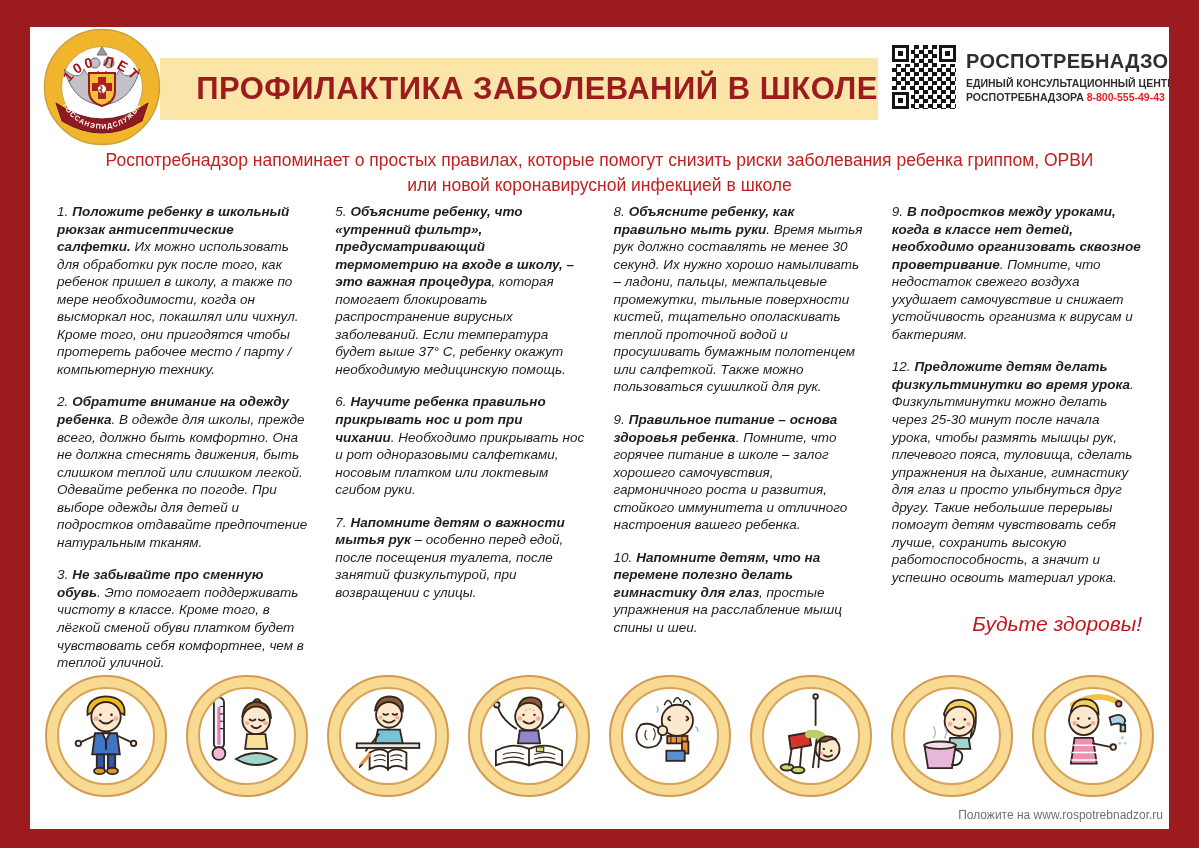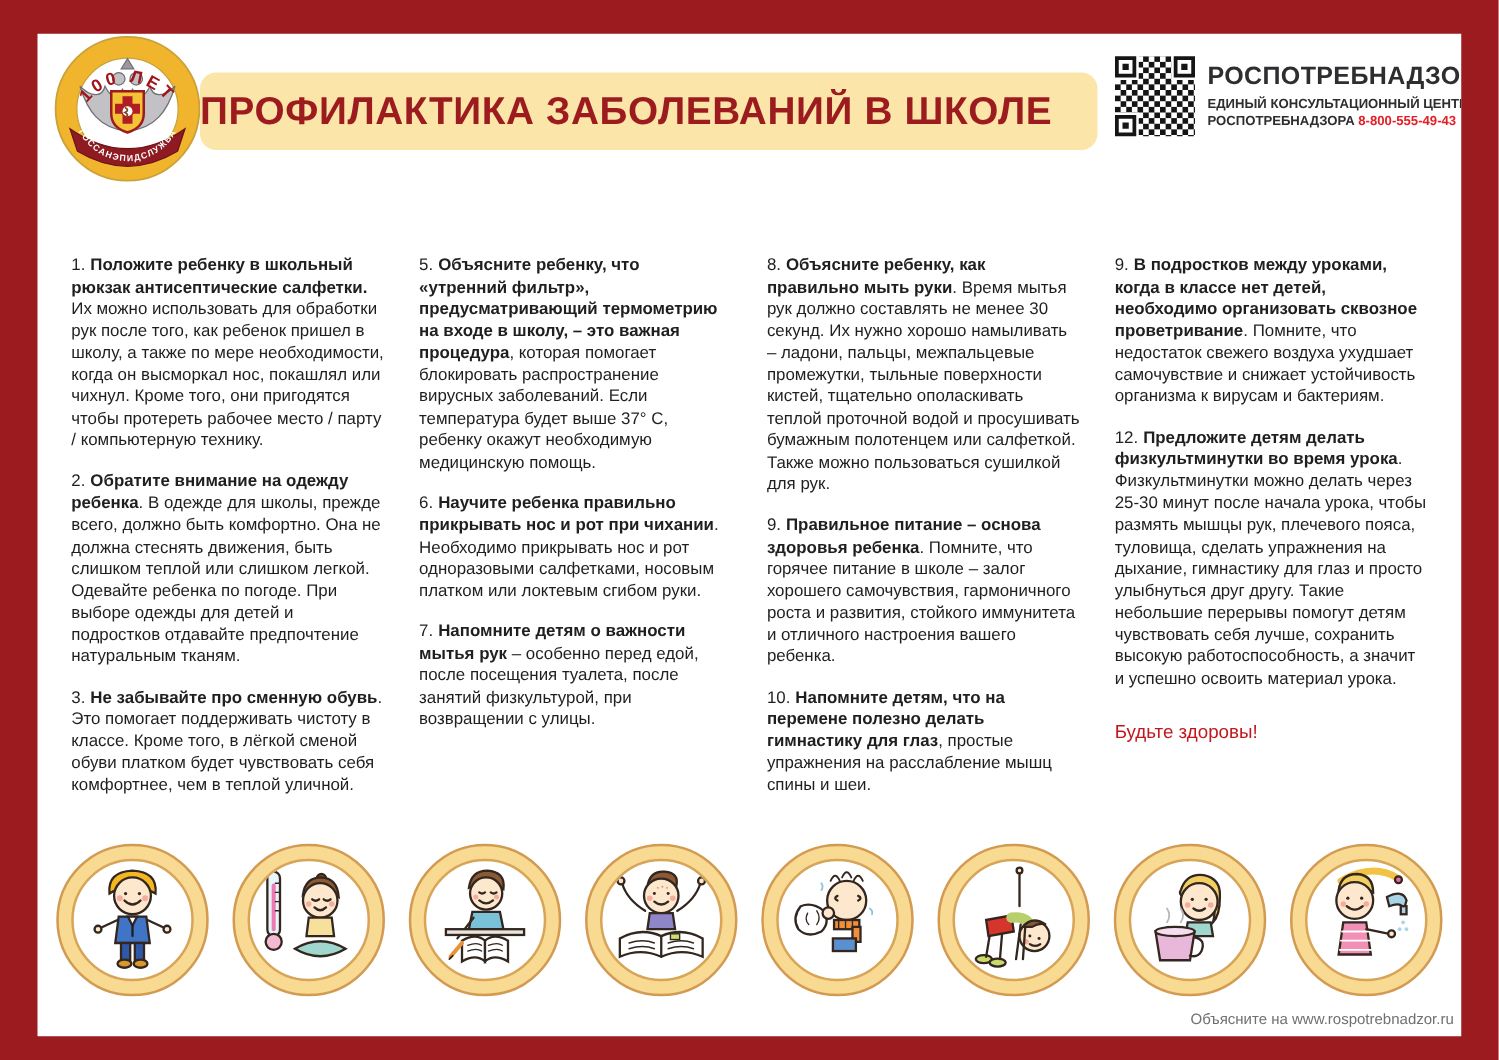--- a/index.html
+++ b/index.html
@@ -2,42 +2,42 @@
 <html><head>
 <meta charset="utf-8">
 <style>
   html,body{margin:0;padding:0;background:#fff;}
   .poster{position:relative;width:1199px;height:848px;box-sizing:border-box;
     border:solid #9b1b1e;border-width:27px 30px 19px 30px;background:#fff;
     font-family:"Liberation Sans",sans-serif;overflow:hidden;}
   
   .logo{position:absolute;left:12px;top:0px;width:120px;height:120px;}
   .banner{position:absolute;left:130px;top:31px;width:718px;height:62px;
-    background:#fbe5a8;display:flex;align-items:center;justify-content:flex-start;border-radius:13px;}
+    background:#fbe5a8;display:flex;align-items:center;justify-content:flex-end;}
   .banner .title{color:#9b1b1e;font-weight:700;font-size:31px;letter-spacing:.5px;white-space:nowrap;}
   .hdr-right{position:absolute;left:862px;top:18px;width:276px;display:flex;gap:10px;align-items:center;}
   .qr{position:relative;width:64px;height:64px;flex:0 0 64px;
     background:repeating-conic-gradient(#151515 0% 25%, #ffffff 0% 50%);background-size:9px 9px;}
   .qr .f{position:absolute;width:17px;height:17px;background:#151515;box-shadow:0 0 0 2px #fff;}
   .qr .f::before{content:"";position:absolute;inset:3px;background:#fff;}
   .qr .f::after{content:"";position:absolute;inset:6px;background:#151515;}
   .qr .tl{left:0;top:0}.qr .tr{right:0;top:0}.qr .bl{left:0;bottom:0}
   .hdr-text{display:flex;flex-direction:column;gap:3px;}
   .org-name{font-size:20px;font-weight:700;color:#2e2e30;letter-spacing:.3px;white-space:nowrap;}
   .org-sub{font-size:10.5px;font-weight:700;color:#2e2e30;line-height:1.35;white-space:nowrap;}
   .org-sub .phone{color:#e31e25;}
   .subtitle{position:absolute;top:121px;left:60px;right:60px;text-align:center;
     color:#c0201f;font-size:17.5px;line-height:1.4;}
   
   .columns{position:absolute;top:176px;left:27px;right:27px;display:flex;gap:28px;}
-  .col{flex:1;min-width:0;}
+  .col{flex:1;min-width:0;font-style:italic;}
   .tip{font-size:13.5px;line-height:1.3;color:#1f1f21;margin-bottom:15px;}
   .tip .num{margin-right:4px;}
   .tip b{font-weight:700;}
-  .closing{margin-top:26px;text-align:left;color:#c0181c;font-size:15px;}
+  .closing{margin-top:26px;text-align:right;color:#c0181c;font-size:21px;}
   
   .illos{position:absolute;top:648px;left:15px;right:15px;display:flex;justify-content:space-between;}
   .illo{width:122px;height:122px;border-radius:50%;background:#f8da92;border:2px solid #d39a52;
     box-sizing:border-box;display:flex;align-items:center;justify-content:center;}
   .illo .inner{width:98px;height:98px;border-radius:50%;background:#fff;border:2px solid #d8a558;
     box-sizing:border-box;overflow:hidden;display:flex;align-items:center;justify-content:center;}
   .illo svg{width:92px;height:92px;}
   .footer{position:absolute;top:781px;right:6px;font-size:12px;color:#6f7072;}
 </style>
 </head>
@@ -92,20 +92,24 @@
     <div class="hdr-text">
       <div class="org-name">РОСПОТРЕБНАДЗОР</div>
       <div class="org-sub">
         <span>ЕДИНЫЙ КОНСУЛЬТАЦИОННЫЙ ЦЕНТР</span><br>
         <span>РОСПОТРЕБНАДЗОРА</span>
         <span class="phone">8-800-555-49-43</span>
       </div>
     </div>
   </div>
 
+  <div class="subtitle">
+    <div>Роспотребнадзор напоминает о простых правилах, которые помогут снизить риски заболевания ребенка гриппом, ОРВИ</div>
+    <div>или новой коронавирусной инфекцией в школе</div>
+  </div>
 
   <div class="columns">
     <div class="col">
       <div class="tip"><span class="num">1.</span><b>Положите ребенку в школьный рюкзак антисептические салфетки.</b><span> Их можно использовать для обработки рук после того, как ребенок пришел в школу, а также по мере необходимости, когда он высморкал нос, покашлял или чихнул. Кроме того, они пригодятся чтобы протереть рабочее место / парту / компьютерную технику.</span></div>
       <div class="tip"><span class="num">2.</span><b>Обратите внимание на одежду ребенка</b><span>. В одежде для школы, прежде всего, должно быть комфортно. Она не должна стеснять движения, быть слишком теплой или слишком легкой. Одевайте ребенка по погоде. При выборе одежды для детей и подростков отдавайте предпочтение натуральным тканям.</span></div>
       <div class="tip"><span class="num">3.</span><b>Не забывайте про сменную обувь</b><span>. Это помогает поддерживать чистоту в классе. Кроме того, в лёгкой сменой обуви платком будет чувствовать себя комфортнее, чем в теплой уличной.</span></div>
     </div>
     <div class="col">
       <div class="tip"><span class="num">5.</span><b>Объясните ребенку, что «утренний фильтр», предусматривающий термометрию на входе в школу, – это важная процедура</b><span>, которая помогает блокировать распространение вирусных заболеваний. Если температура будет выше 37° С, ребенку окажут необходимую медицинскую помощь.</span></div>
       <div class="tip"><span class="num">6.</span><b>Научите ребенка правильно прикрывать нос и рот при чихании</b><span>. Необходимо прикрывать нос и рот одноразовыми салфетками, носовым платком или локтевым сгибом руки.</span></div>
@@ -317,14 +321,14 @@
           <circle cx="82" cy="52" r="1.6" fill="#a9d3e6" stroke="none"></circle>
               <circle cx="79" cy="58" r="1.6" fill="#a9d3e6" stroke="none"></circle>
               <circle cx="85" cy="58" r="1.6" fill="#a9d3e6" stroke="none"></circle>
         </g>
       </svg>
     </div>
       </div>
 
   </div>
 
-  <div class="footer">Объясните на www.rospotrebnadzor.ru</div>
+  <div class="footer">Положите на www.rospotrebnadzor.ru</div>
 </div>
 
 </body></html>

